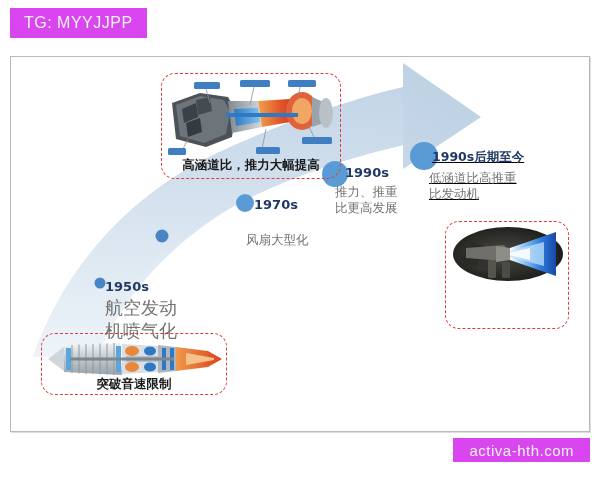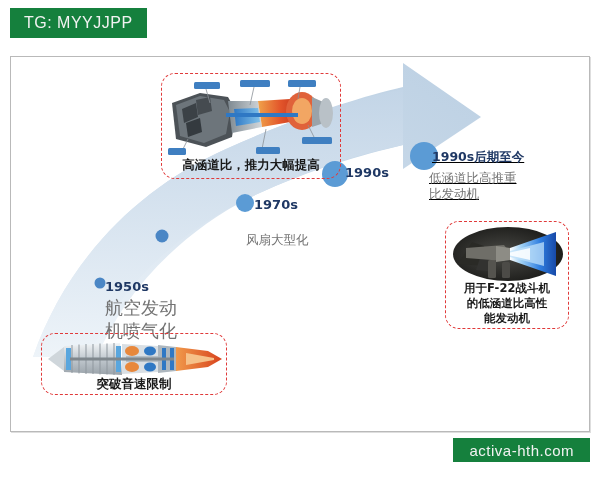--- a/index.html
+++ b/index.html
@@ -6,21 +6,21 @@
   body{
     width:600px;height:480px;
     background:#ffffff;
     font-family:"Liberation Sans","DejaVu Sans",sans-serif;
     overflow:hidden;
     position:relative;
   }
   
   .tag{
     position:absolute;
-    background:#15803d;
+    background:#d946ef;
     color:#f2f2f2;
     display:flex;align-items:center;justify-content:center;
     letter-spacing:.5px;
     white-space:nowrap;
   }
   #tg-badge{left:10px;top:8px;height:30px;padding:0 14px;font-size:16px;}
   #watermark{right:10px;top:438px;height:24px;padding:0 16px;font-size:15px;}
 
   
   #figure-frame{
@@ -144,20 +144,22 @@
     </div>
 
 
     <div class="milestone" id="ms-1970">
       <div class="m-year">1970s</div>
       <div class="m-desc">风扇大型化</div>
     </div>
 
     <div class="milestone" id="ms-1990">
       <div class="m-year">1990s</div>
+      <div class="m-desc">推力、推重
+比更高发展</div>
     </div>
 
     <div class="milestone" id="ms-now">
       <div class="m-year">1990s后期至今</div>
       <div class="m-desc">低涵道比高推重
 比发动机</div>
     </div>
 
     <div class="callout" id="callout-turbojet">
       <svg class="art" id="art-turbojet" viewBox="0 0 178 44">
@@ -288,23 +290,20 @@
         <rect x="36" y="34" width="8" height="18" rx="1.5" fill="#55544f"></rect>
         <rect x="50" y="36" width="8" height="16" rx="1.5" fill="#4c4b47"></rect>
 
         <path d="M14,22 L52,19 L58,27 L52,35 L14,32 Z" fill="#6f6e68"></path>
         <path d="M44,20 L58,22 L58,34 L44,36 Z" fill="#8d8c85"></path>
 
         <path d="M58,22 L104,6 L104,50 L58,34 Z" fill="url(#flame)"></path>
         <path d="M58,25 L92,16 L92,40 L58,31 Z" fill="#bfe0fa" opacity="0.75"></path>
         <path d="M58,26.5 L78,22 L78,34 L58,29.5 Z" fill="#ffffff" opacity="0.85"></path>
       </svg>
-      <div class="callout-cap">用于F-22战斗机
-的低涵道比高性
-能发动机</div>
     </div>
 
   </div>
 </div>
 
 <div class="tag" id="watermark">
   <span>activa-hth.com</span>
 </div>
 
 </body></html>

